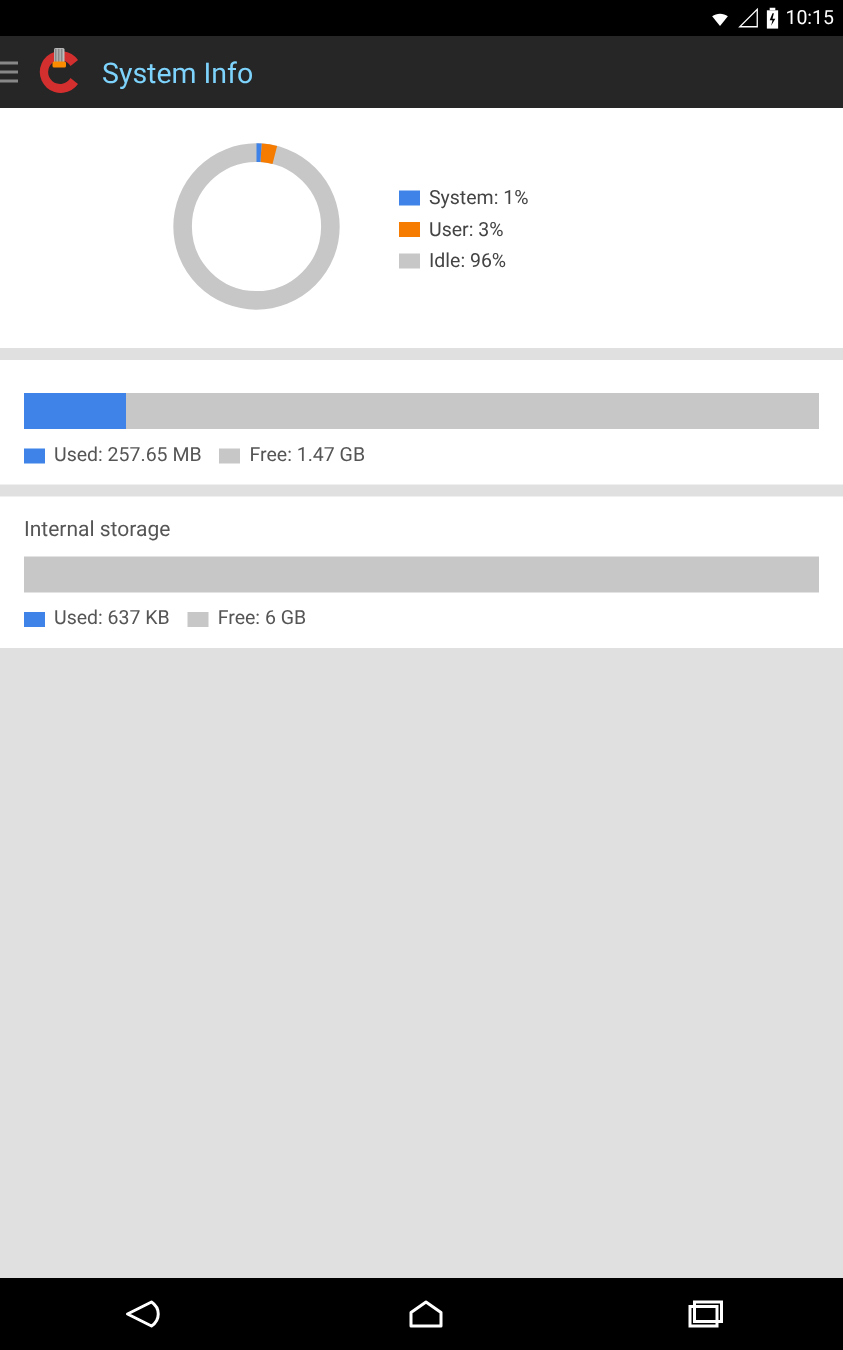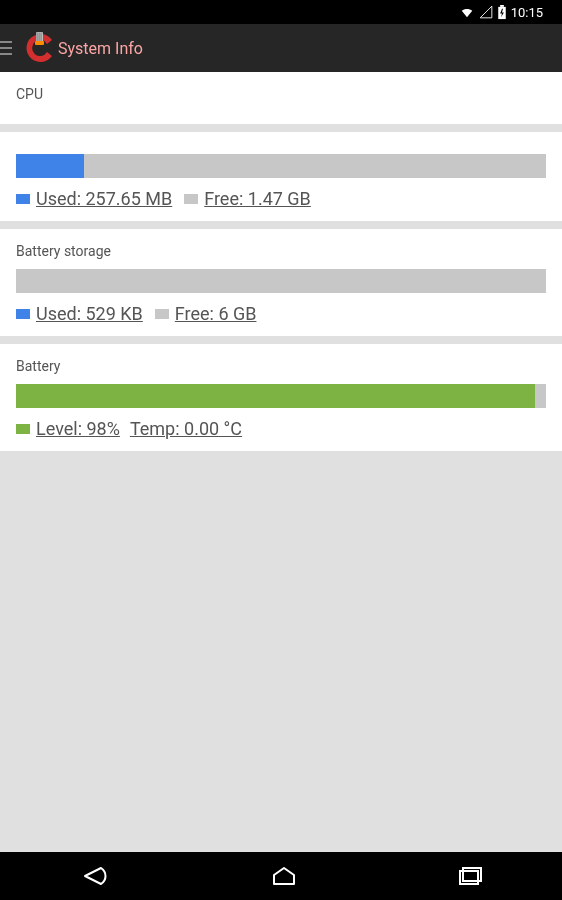--- a/index.html
+++ b/index.html
@@ -1,44 +1,44 @@
 <!DOCTYPE html>
 <html><head>
 <meta charset="utf-8">
 <style>
   * { box-sizing: border-box; margin: 0; padding: 0; }
   html, body { width: 562px; height: 900px; font-family: Roboto, Arial, sans-serif; background: #e0e0e0; overflow: hidden; }
-  .status-bar { height: 24px; background: #000; color: #fff; display: flex; align-items: center; justify-content: flex-end; padding: 0 19px; font-size: 13px; gap: 4px; }
+  .status-bar { height: 24px; background: #000; color: #fff; display: flex; align-items: center; justify-content: flex-end; padding: 0 6px; font-size: 13px; gap: 4px; }
   .status-bar svg { fill: #fff; }
   .app-bar { height: 48px; background: #262626; display: flex; align-items: center; padding: 0 0 0 0; color: #fff; position: relative; }
   .menu-icon { width: 20px; display:flex; align-items:center; justify-content:flex-start; }
   .menu-icon .bars { display:flex; flex-direction:column; gap:4px; margin-left:-6px;}
   .menu-icon .bars span { width:18px; height:2px; background:#888;}
   .cc-logo { width: 36px; height: 36px; margin-left: 2px; }
-  .app-title { font-size: 16px; font-weight: 400; color: #fca5a5; }
+  .app-title { font-size: 19px; margin-left: 10px; font-weight: 400; color: #7dd3fc; }
   .content { padding: 0; background: #e0e0e0; height: calc(900px - 24px - 48px - 48px); overflow:auto;}
   .card { background: #fff; margin: 0 0 8px 0; padding: 14px 16px 12px 16px; }
   .card:first-child { margin-top: 0; }
   .card-title { font-size: 14px; color: #555; margin-bottom: 10px; font-weight: 400; }
   
   .cpu-body { display:flex; align-items:center; gap: 30px; }
   .donut-wrap { flex: 0 0 auto; margin-left: 90px;}
   .donut { width: 130px; height: 130px; }
   .cpu-legend { display:flex; flex-direction:column; gap:6px; font-size:13px; color:#444;}
   .lg-row { display:flex; align-items:center; gap:6px;}
   .swatch { width:14px; height:10px; display:inline-block;}
   .sw-blue { background:#3f83e8;}
   .sw-orange { background:#f57c00;}
   .sw-grey { background:#c7c7c7;}
   .sw-green { background:#7cb342;}
   
   .bar-track { height: 24px; background:#c7c7c7; width:100%; margin-top:8px; position:relative;}
   .bar-fill { height:100%; background:#3f83e8;}
   .bar-fill.green { background:#7cb342;}
-  .meta-row { display:flex; align-items:center; gap:6px; font-size:18px; color:#555; margin-top:10px; flex-wrap:wrap;text-decoration:underline;}
+  .meta-row { display:flex; align-items:center; gap:6px; font-size:13px; color:#555; margin-top:10px; flex-wrap:wrap;}
   .meta-row .swatch { width:14px; height:10px;}
   
   .nav-bar { height:48px; background:#000; display:flex; align-items:center; justify-content:space-around;}
   .nav-bar svg { stroke:#fff; fill:none; stroke-width:2;}
 </style>
 </head>
 <body>
 
 <div class="status-bar">
   <svg width="16" height="14" viewBox="0 0 24 24">
@@ -70,59 +70,70 @@
       <rect x="16.5" y="2.5" width="1.2" height="9" fill="#888"></rect>
       <rect x="18.5" y="2.5" width="1.2" height="9" fill="#888"></rect>
     <rect x="13" y="11" width="9" height="4" rx="1" fill="#fb8c00"></rect>
   </svg>
   <div class="app-title">System Info</div>
 </div>
 
 <div class="content">
 
   <div class="card">
-    <div class="card-title">CPU</div>
+    <div class="cpu-body">
+      <div class="donut-wrap">
+        <svg class="donut" viewBox="0 0 42 42">
+          <circle cx="21" cy="21" r="15.915" fill="none" stroke="#c7c7c7" stroke-width="4"></circle>
+          <circle id="arc-user" cx="21" cy="21" r="15.915" fill="none" stroke="#f57c00" stroke-width="4" stroke-dasharray="3 97" stroke-dashoffset="-1" transform="rotate(-90 21 21)"></circle>
+          <circle id="arc-system" cx="21" cy="21" r="15.915" fill="none" stroke="#3f83e8" stroke-width="4" stroke-dasharray="1 99" stroke-dashoffset="0" transform="rotate(-90 21 21)"></circle>
+        </svg>
+      </div>
+      <div class="cpu-legend">
+        <div class="lg-row">
+            <span class="swatch sw-blue"></span>
+            <span>System: 1%</span>
+          </div>
+        <div class="lg-row">
+            <span class="swatch sw-orange"></span>
+            <span>User: 3%</span>
+          </div>
+        <div class="lg-row">
+            <span class="swatch sw-grey"></span>
+            <span>Idle: 96%</span>
+          </div>
+      </div>
+    </div>
   </div>
 
   <div class="card">
     <div class="bar-track">
       <div class="bar-fill" id="ram-fill" style="width: 12.8%;"></div>
     </div>
     <div class="meta-row">
       <span class="swatch sw-blue"></span>
       <span>Used: 257.65 MB</span>
       <span class="swatch sw-grey" style="margin-left:6px;"></span>
       <span>Free: 1.47 GB</span>
     </div>
   </div>
 
   <div class="card">
-    <div class="card-title">Battery storage</div>
+    <div class="card-title">Internal storage</div>
     <div class="bar-track">
       <div class="bar-fill" id="storage-fill" style="width: 0%;"></div>
     </div>
     <div class="meta-row">
       <span class="swatch sw-blue"></span>
-      <span>Used: 529 KB</span>
+      <span>Used: 637 KB</span>
       <span class="swatch sw-grey" style="margin-left:6px;"></span>
       <span>Free: 6 GB</span>
     </div>
   </div>
 
-  <div class="card">
-    <div class="card-title">Battery</div>
-    <div class="bar-track">
-      <div class="bar-fill green" id="battery-fill" style="width: 98%;"></div>
-    </div>
-    <div class="meta-row">
-      <span class="swatch sw-green"></span>
-      <span>Level: 98%</span>
-      <span style="margin-left:4px;">Temp: 0.00 °C</span>
-    </div>
-  </div>
 
 </div>
 
 <div class="nav-bar">
   <svg width="32" height="24" viewBox="0 0 32 24">
       <path d="M22 4c6 4 6 12 0 16L6 12 22 4z" stroke-linejoin="round"></path>
     </svg>
   <svg width="28" height="24" viewBox="0 0 28 24">
       <path d="M4 20V11l10-7 10 7v9H4z" stroke-linejoin="round"></path>
     </svg>

